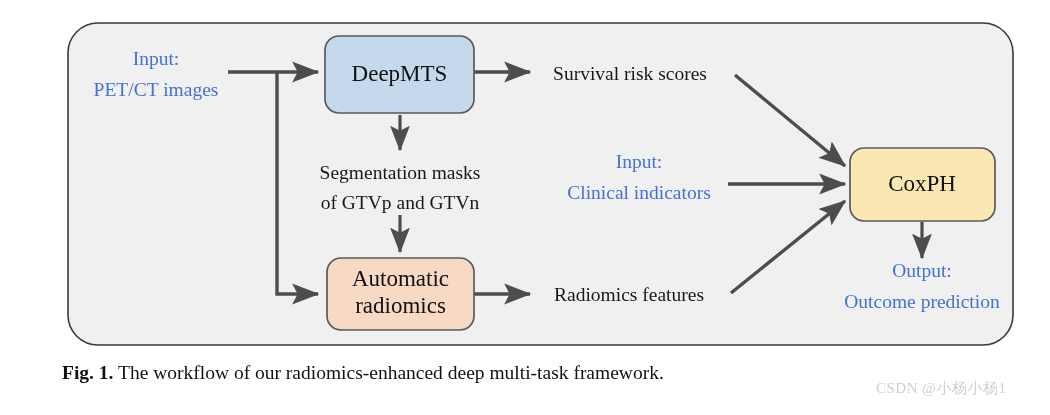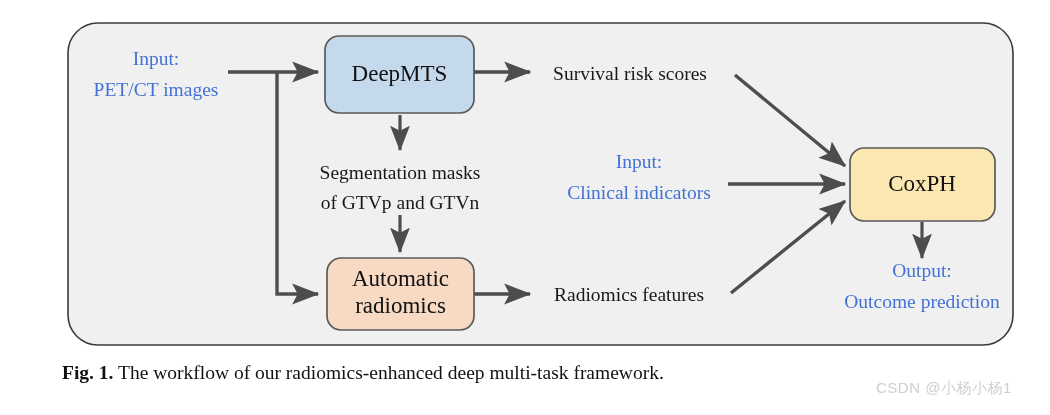--- a/index.html
+++ b/index.html
@@ -55,21 +55,21 @@
     white-space: nowrap;
   }
   .caption-text .cap-bold {
     font-weight: bold;
     text-align: center;
   }
   .watermark {
     position: absolute;
     left: 876px;
     top: 379px;
-    font-family: Liberation Sans, sans-serif;
+    font-family: Liberation Serif, serif;
     font-size: 15px;
     color: #cfcfcf;
     white-space: nowrap;
     letter-spacing: 0.5px;
   }
 </style>
 </head>
 <body>
 
 <div id="figure-root">

